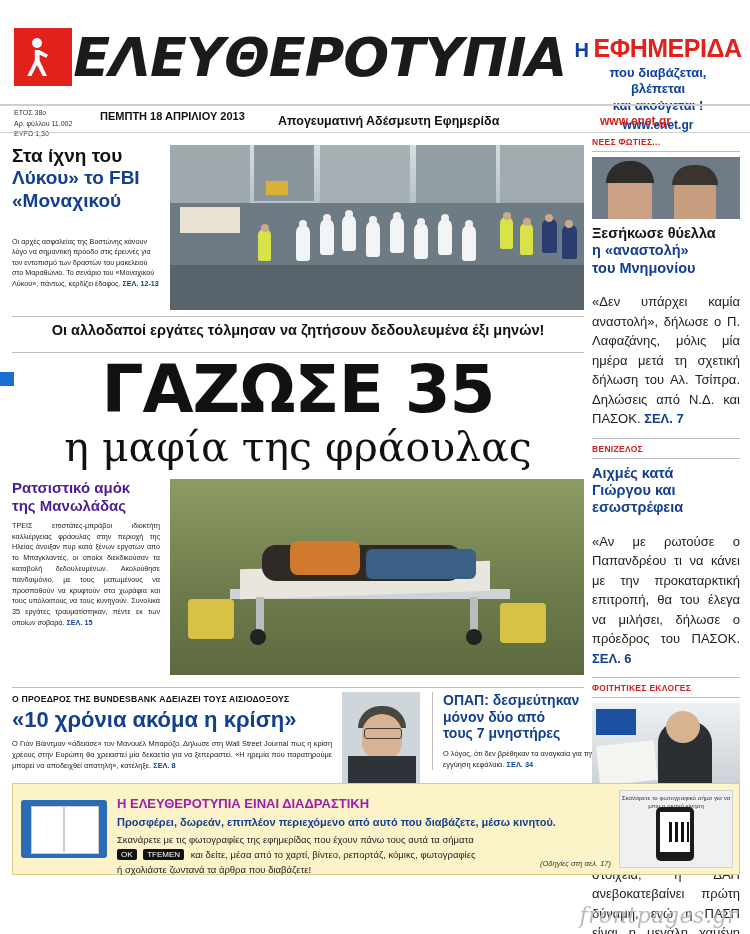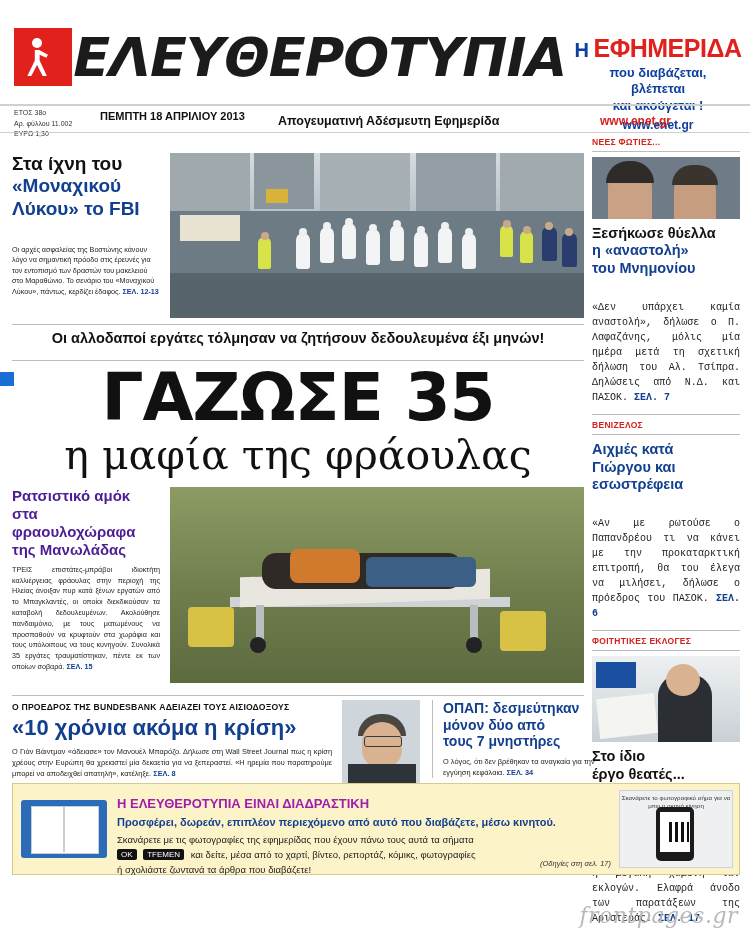--- a/index.html
+++ b/index.html
@@ -44,21 +44,21 @@
 
   .mast-info{position:absolute;left:14px;top:108px;width:80px;font-size:7px;color:#333;line-height:1.5;}
   .mast-date{position:absolute;left:100px;top:110px;font-size:11px;font-weight:bold;color:#111;}
   .mast-slogan{position:absolute;left:278px;top:114px;font-size:12.5px;font-weight:bold;color:#111;}
   .mast-url{position:absolute;left:600px;top:114px;font-size:12px;font-weight:bold;color:#d2231f;}
 
   .mast-rule2{position:absolute;left:0;top:132px;width:750px;height:1px;background:#cfcfcf;}
 
   
   .body-area{position:absolute;left:0;top:137px;width:750px;height:640px;}
-  .left-col{position:absolute;left:12px;top:16px;width:572px;}
+  .left-col{position:absolute;left:12px;top:8px;width:572px;}
   .right-col{position:absolute;left:592px;top:0;width:148px;}
 
   
   .top-story{position:relative;height:165px;}
   .top-head{
     position:absolute;left:0;top:0;width:148px;
     font-size:19px;font-weight:bold;line-height:1.18;color:#111;
   }
   .top-head .blue{color:#123f8f;}
   .top-deck{position:absolute;left:0;top:92px;width:148px;font-size:7.2px;line-height:1.45;color:#222;}
@@ -139,21 +139,21 @@
   
   .rc-kicker{font-size:8.5px;font-weight:bold;color:#d2231f;letter-spacing:0.3px;}
   .rc-rule{border-top:1px solid #bdbdbd;margin:4px 0 5px 0;}
   .rc-photo{width:148px;height:62px;background:#6f7b86;position:relative;overflow:hidden;}
   .rcp-f1{position:absolute;left:16px;top:10px;width:44px;height:52px;background:#caa184;border-radius:20px 20px 0 0;}
   .rcp-h1{position:absolute;left:14px;top:4px;width:48px;height:22px;background:#2e2b28;border-radius:22px 22px 0 0;}
   .rcp-f2{position:absolute;left:82px;top:14px;width:42px;height:48px;background:#c79d80;border-radius:19px 19px 0 0;}
   .rcp-h2{position:absolute;left:80px;top:8px;width:46px;height:20px;background:#3a342f;border-radius:20px 20px 0 0;}
   .rc-head{font-size:14.5px;font-weight:bold;line-height:1.2;margin-top:6px;color:#111;}
   .rc-head .blue{color:#123f8f;}
-  .rc-body{margin-top:23px;font-size:10px;line-height:1.5;color:#222;text-align:justify;font-family:Liberation Mono, monospace;}
+  .rc-body{margin-top:15px;font-size:13px;line-height:1.5;color:#222;text-align:justify;}
   .rc-body b{color:#123f8f;}
   .rc-block{margin-top:9px;}
   .rc-photo2{width:148px;height:86px;background:#dfe3e6;position:relative;overflow:hidden;margin-bottom:5px;}
   .rc2-wall{position:absolute;left:0;top:0;width:100%;height:100%;background:linear-gradient(#eef1f3,#c9d0d5);}
   .rc2-person{position:absolute;left:66px;top:18px;width:54px;height:68px;background:#2b2f33;border-radius:22px 22px 0 0;}
   .rc2-head{position:absolute;left:74px;top:8px;width:34px;height:32px;border-radius:50%;background:#d9b391;}
   .rc2-paper{position:absolute;left:6px;top:40px;width:58px;height:40px;background:#f4f4f0;transform:rotate(-6deg);}
   .rc2-flag{position:absolute;left:4px;top:6px;width:40px;height:26px;background:#1b4fa0;}
   .rc-exam-badge{background:#0f3f9c;color:#fff;font-size:9px;font-weight:bold;padding:2px 4px;text-align:center;}
   .rc-exam-title{font-size:20px;font-weight:bold;color:#0f3f9c;margin-top:2px;}
@@ -213,22 +213,22 @@
   <div class="mast-url">www.enet.gr</div>
   <div class="mast-rule2"></div>
 
   <div class="body-area">
 
     <div class="left-col">
 
       <div class="top-story">
         <div class="top-head">
           <div>Στα ίχνη του</div>
+          <div class="blue">Λύκου» το FBI</div>
           <div class="blue">«Μοναχικού</div>
-          <div class="blue">Λύκου» το FBI</div>
         </div>
         <div class="top-deck">
           <span>Οι αρχές ασφαλείας της Βοστώνης κάνουν λόγο να σημαντική πρόοδο στις έρευνές για τον εντοπισμό των δραστών του μακελειού στο Μαραθώνιο. Το σενάριο του «Μοναχικού Λύκου», πάντως, κερδίζει έδαφος.</span>
           <b>ΣΕΛ. 12-13</b>
         </div>
         <div class="top-photo">
           <div class="tp-sky"></div>
           <div class="tp-bldg" style="left:0;width:80px;height:62px;background:#9fa9ae;"></div>
           <div class="tp-bldg" style="left:84px;width:60px;height:56px;background:#8b969c;"></div>
           <div class="tp-bldg" style="left:150px;width:90px;height:60px;background:#a6b0b5;"></div>
@@ -258,21 +258,20 @@
 
       <div class="main-head">
         <div class="mh1">ΓΑΖΩΣΕ 35</div>
         <div class="mh2">η μαφία της φράουλας</div>
       </div>
 
       <div class="mid">
         <div class="mid-left">
           <div class="kicker">
             <div>Ρατσιστικό αμόκ</div>
-            <div>στα φραουλοχώραφα</div>
             <div>της Μανωλάδας</div>
           </div>
           <div class="body">
             <span>ΤΡΕΙΣ επιστάτες-μπράβοι ιδιοκτήτη καλλιέργειας φράουλας στην περιοχή της Ηλείας άνοιξαν πυρ κατά ξένων εργατών από το Μπαγκλαντές, οι οποίοι διεκδικούσαν τα καταβολή δεδουλευμένων. Ακολούθησε πανδαιμόνιο, με τους ματωμένους να προσπαθούν να κρυφτούν στα χωράφια και τους υπόλοιπους να τους κυνηγούν. Συνολικά 35 εργάτες τραυματίστηκαν, πέντε εκ των οποίων σοβαρά.</span>
             <b>ΣΕΛ. 15</b>
           </div>
         </div>
         <div class="mid-photo">
           <div class="mp-grass"></div>
           <div class="mp-yellow" style="left:18px;"></div>

